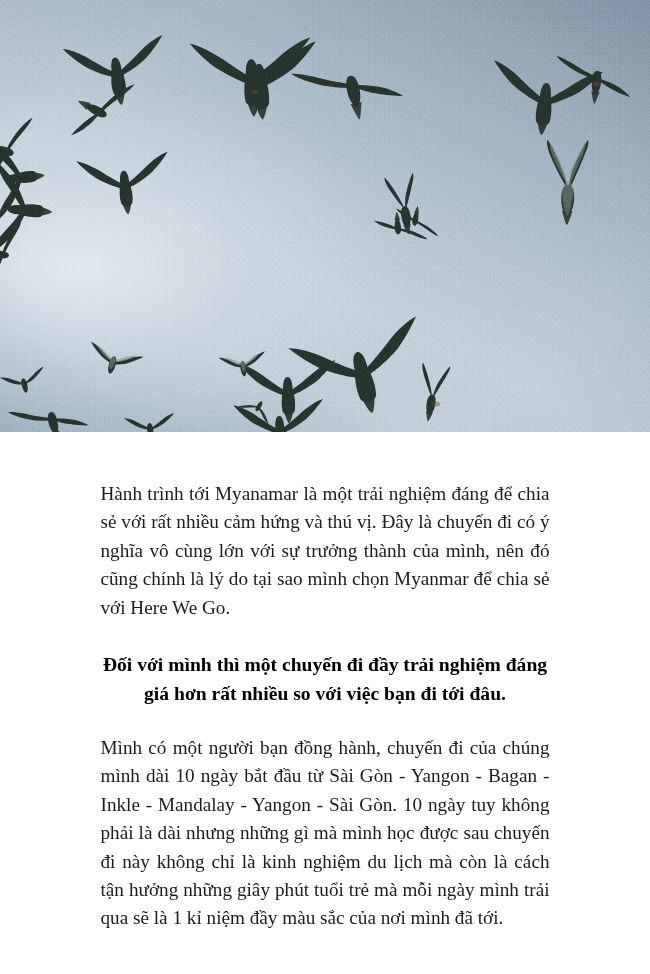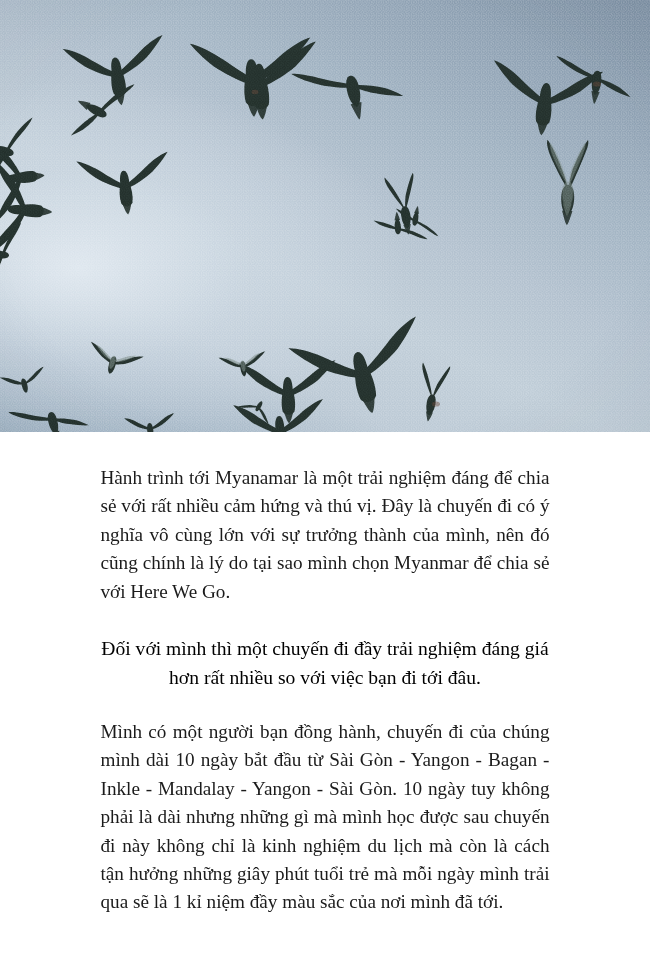--- a/index.html
+++ b/index.html
@@ -75,34 +75,34 @@
   .article {
     position: absolute;
     left: 0;
     top: 432px;
     width: 650px;
     padding-top: 32px;
     box-sizing: border-box;
   }
   .col {
     width: 449px;
-    margin: 0 auto;
+    margin: 16px auto;
   }
   p.body-text {
     margin: 0;
     font-family: "Liberation Serif", serif;
     font-size: 19.2px;
     line-height: 28.4px;
     color: #1b1b1b;
     text-align: justify;
     text-justify: inter-word;
     hyphens: none;
   }
   p.body-text.pull {
-    font-weight: normal;
+    font-weight: bold;
     text-align: center;
     font-size: 19.6px;
     line-height: 29px;
     color: #000000;
   }
   .gap-1 { height: 28px; }
   .gap-2 { height: 26px; }
 </style>
 </head>
 <body>

